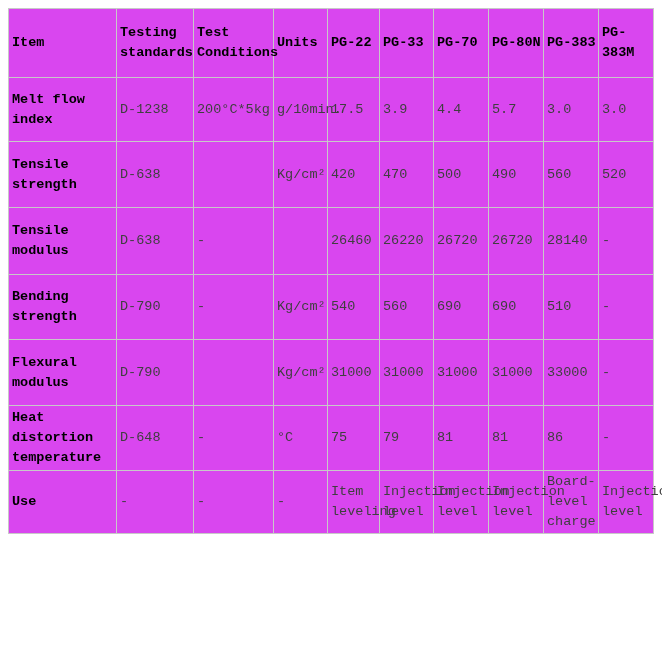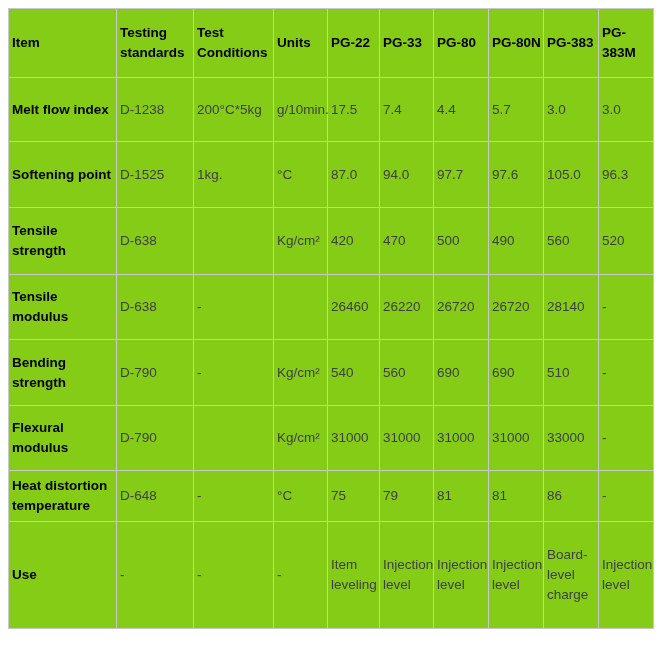--- a/index.html
+++ b/index.html
@@ -16,21 +16,22 @@
   .page {
     width: 662px;
     height: 658px;
     background: #ffffff;
   }
   table.spec {
     border-collapse: collapse;
     table-layout: fixed;
     margin: 8px 0 0 8px;
     width: 645px;
-    background: #84cc16;
+    background: #d946ef;
+    font-family: Liberation Mono, monospace;
   }
   table.spec th,
   table.spec td {
     border: 1px solid #c8c8c8;
     vertical-align: middle;
     text-align: left;
     padding: 1px 2px 1px 3px;
     font-size: 13.5px;
     line-height: 20px;
     overflow: visible;
@@ -92,50 +93,38 @@
         <col class="c10">
     </colgroup>
     <thead>
       <tr id="header-row">
           <th>Item</th>
           <th>Testing standards</th>
           <th>Test Conditions</th>
           <th>Units</th>
           <th>PG-22</th>
           <th>PG-33</th>
-          <th>PG-80</th>
+          <th>PG-70</th>
           <th>PG-80N</th>
           <th>PG-383</th>
           <th>PG-383M</th>
         </tr>
     </thead>
     <tbody id="table-body">
         <tr>
           <td class="item">Melt flow index</td>
           <td>D-1238</td>
           <td>200°C*5kg</td>
           <td>g/10min.</td>
           <td>17.5</td>
-          <td>7.4</td>
+          <td>3.9</td>
           <td>4.4</td>
           <td>5.7</td>
           <td>3.0</td>
           <td>3.0</td>
-        </tr>
-        <tr>
-          <td class="item">Softening point</td>
-          <td>D-1525</td>
-          <td>1kg.</td>
-          <td>°C</td>
-          <td>87.0</td>
-          <td>94.0</td>
-          <td>97.7</td>
-          <td>97.6</td>
-          <td>105.0</td>
-          <td>96.3</td>
         </tr>
         <tr>
           <td class="item">Tensile strength</td>
           <td>D-638</td>
           <td></td>
           <td>Kg/cm²</td>
           <td>420</td>
           <td>470</td>
           <td>500</td>
           <td>490</td>

